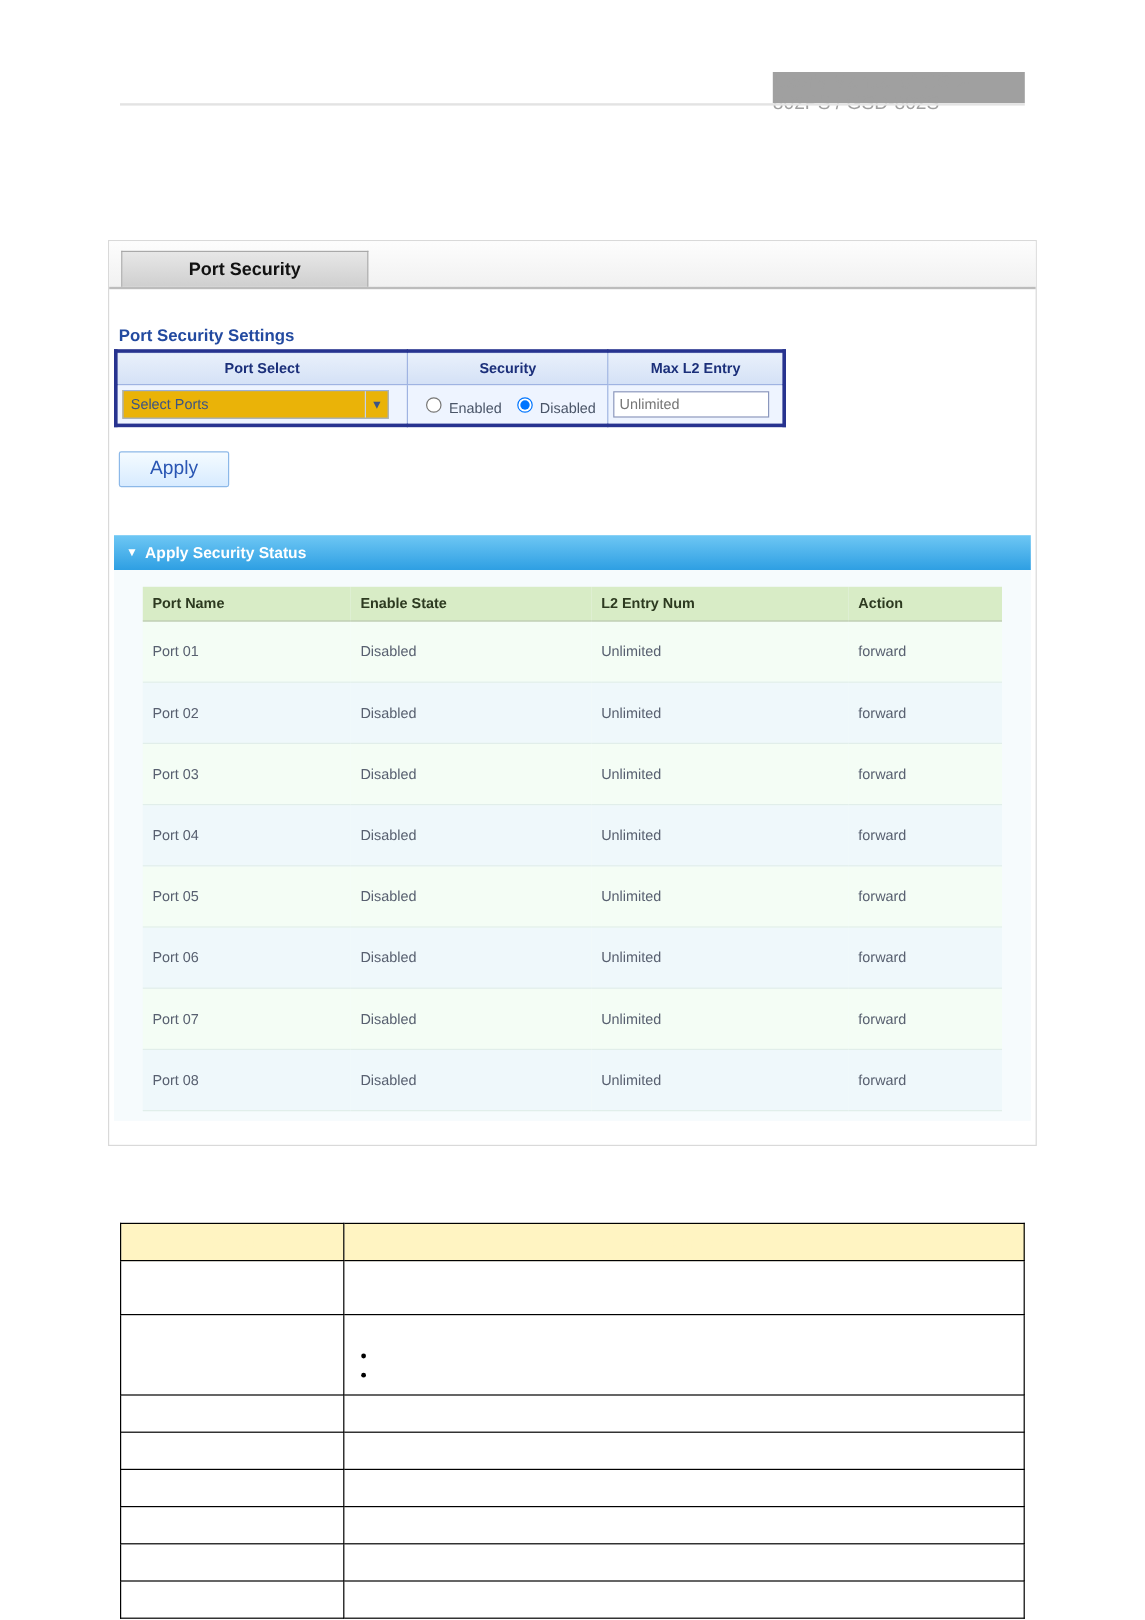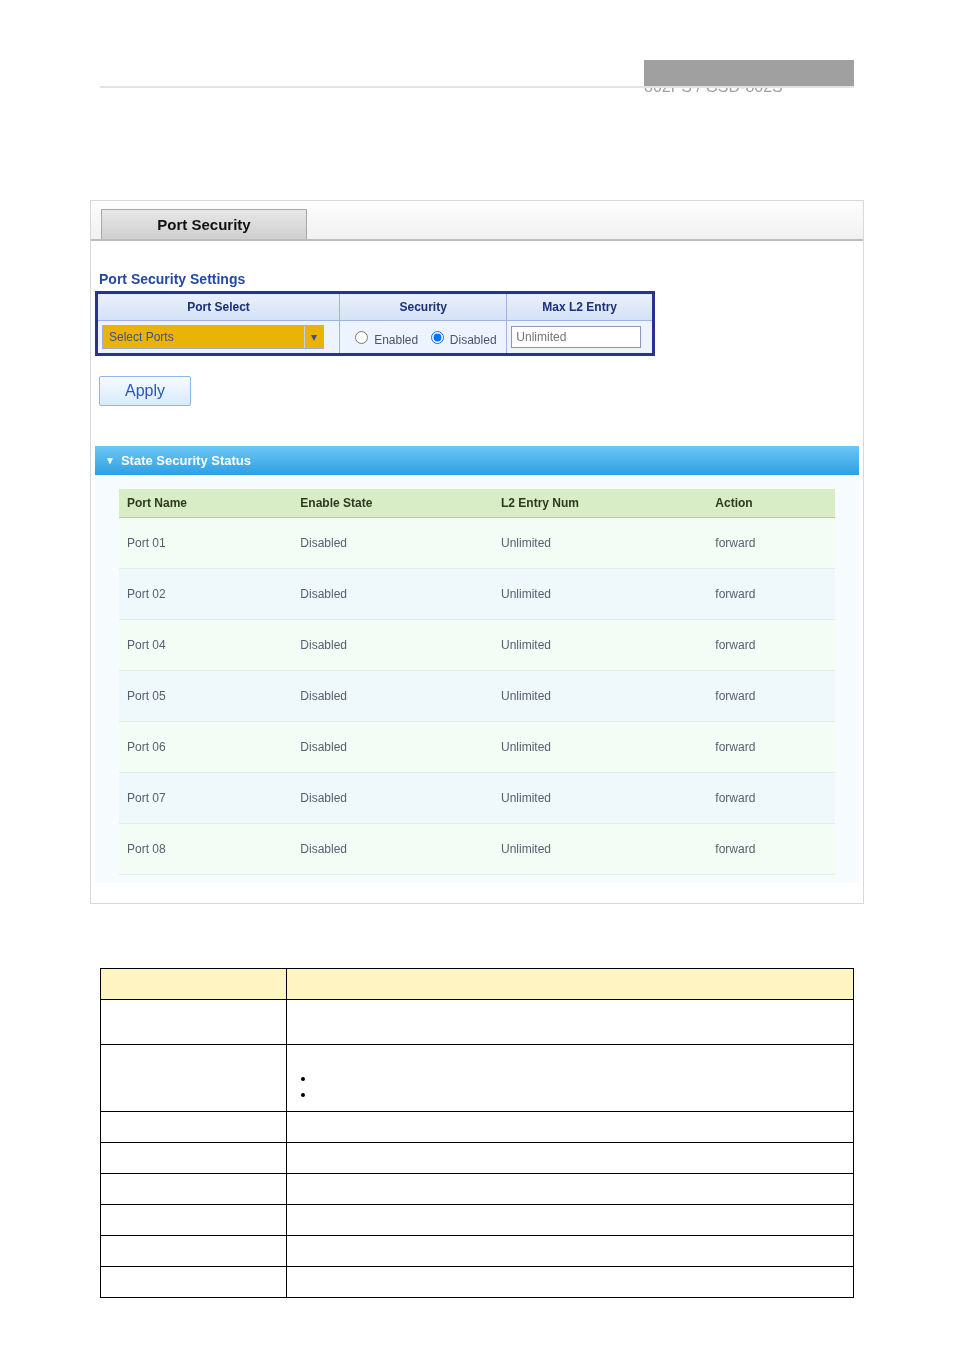--- a/index.html
+++ b/index.html
@@ -283,21 +283,21 @@
           </td>
         </tr>
       </tbody>
     </table>
 
     <div class="apply-btn">Apply</div>
 
     <div class="status-panel">
       <div class="status-header">
         <span class="tri">▼</span>
-        <span>State Security Status</span>
+        <span>Apply Security Status</span>
       </div>
       <div class="status-body">
         <table class="status-table">
           <thead>
             <tr>
               <th>Port Name</th>
               <th>Enable State</th>
               <th>L2 Entry Num</th>
               <th>Action</th>
             </tr>
@@ -309,20 +309,26 @@
                   <td>Unlimited</td>
                   <td>forward</td>
                 </tr>
                 <tr>
                   <td>Port 02</td>
                   <td>Disabled</td>
                   <td>Unlimited</td>
                   <td>forward</td>
                 </tr>
                 <tr>
+                  <td>Port 03</td>
+                  <td>Disabled</td>
+                  <td>Unlimited</td>
+                  <td>forward</td>
+                </tr>
+                <tr>
                   <td>Port 04</td>
                   <td>Disabled</td>
                   <td>Unlimited</td>
                   <td>forward</td>
                 </tr>
                 <tr>
                   <td>Port 05</td>
                   <td>Disabled</td>
                   <td>Unlimited</td>
                   <td>forward</td>

